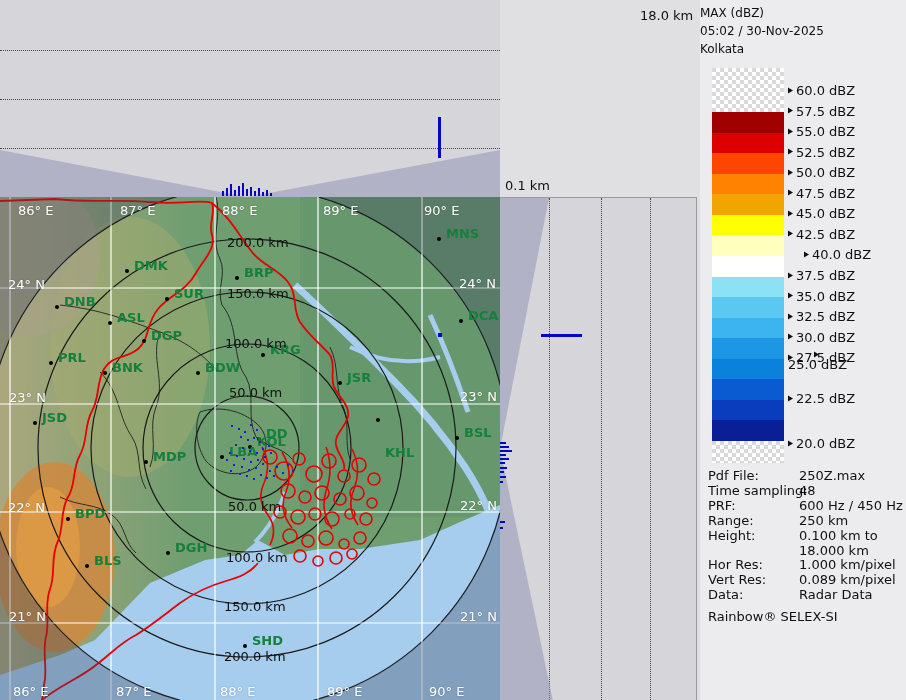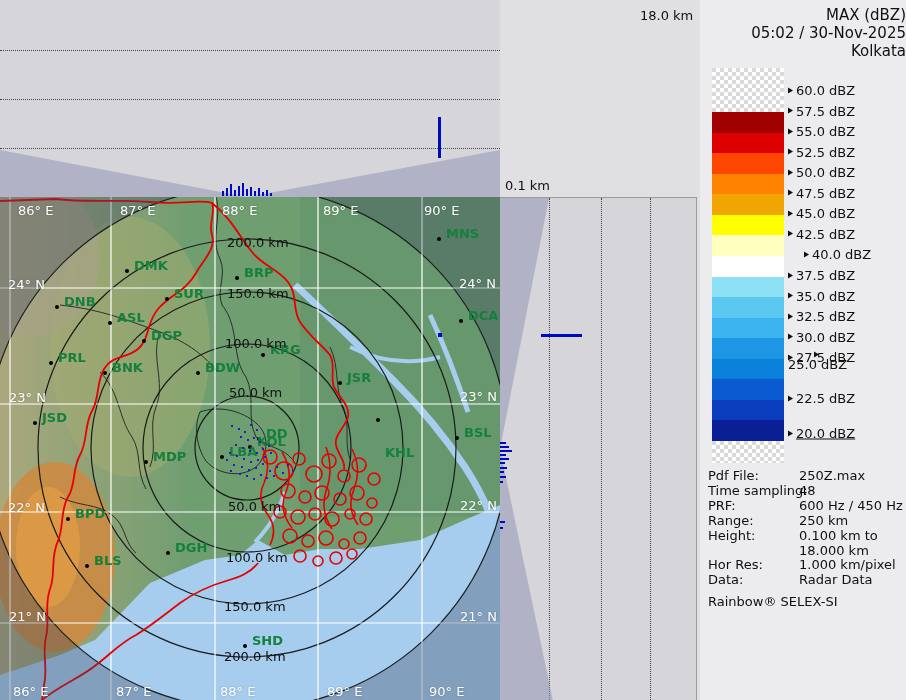--- a/index.html
+++ b/index.html
@@ -25,21 +25,21 @@
              transform:translateY(-50%);line-height:1;text-shadow:0 0 2px rgba(0,0,0,0.25);}
   .ring-label{position:absolute;font-size:13px;color:#101010;white-space:nowrap;
              transform:translateY(-50%);line-height:1;}
   .city-dot{position:absolute;width:4px;height:4px;background:#000;border-radius:50%;
             transform:translate(-50%,-50%);}
   .speck{position:absolute;width:2px;height:2px;background:#2020c8;}
   
   .axis-label{position:absolute;font-size:13px;color:#101010;white-space:nowrap;}
   
   #legend{position:absolute;left:700px;top:0;width:206px;height:700px;background:#ececee;}
-  .lg-title{position:absolute;width:100%;text-align:right;font-size:15px;color:#101010;white-space:nowrap;}
+  .lg-title{position:absolute;width:100%;text-align:left;font-size:12px;color:#101010;white-space:nowrap;}
   #swatch-col{position:absolute;left:12px;top:68px;width:72px;}
   .band{width:100%;}
   .checker{background-image:conic-gradient(#ffffff 25%,#d9d9d9 0 50%,#ffffff 0 75%,#d9d9d9 0);
            background-size:8px 8px;}
   .tick-row{position:absolute;left:88px;transform:translateY(-50%);font-size:13px;color:#101010;
             white-space:nowrap;display:flex;align-items:center;line-height:1;}
   .tick-arrow{width:0;height:0;border-left:5px solid #111;border-top:3.5px solid transparent;
               border-bottom:3.5px solid transparent;margin-right:3px;}
   #meta{position:absolute;left:8px;top:469px;width:196px;font-size:13px;color:#101010;}
   .meta-row{display:flex;line-height:14.9px;white-space:nowrap;}
@@ -397,21 +397,21 @@
           <div>27.5 dBZ</div>
         </div>
         <div class="tick-row" style="top: 361px; flex-direction: column;">
           <div class="tick-arrow"></div>
           <div>25.0 dBZ</div>
         </div>
         <div class="tick-row" style="top: 398.4px;">
           <div class="tick-arrow"></div>
           <div>22.5 dBZ</div>
         </div>
-        <div class="tick-row" style="top: 433px; text-decoration: underline;">
+        <div class="tick-row" style="top: 443px;">
           <div class="tick-arrow"></div>
           <div>20.0 dBZ</div>
         </div>
       </div>
     <div id="meta">
         <div class="meta-row">
           <div class="meta-label">Pdf File:</div>
           <div class="meta-value">250Z.max</div>
         </div>
         <div class="meta-row">
@@ -432,20 +432,24 @@
         </div>
         <div class="meta-row">
           <div class="meta-label"></div>
           <div class="meta-value">18.000 km</div>
         </div>
         <div class="meta-row">
           <div class="meta-label">Hor Res:</div>
           <div class="meta-value">1.000 km/pixel</div>
         </div>
         <div class="meta-row">
+          <div class="meta-label">Vert Res:</div>
+          <div class="meta-value">0.089 km/pixel</div>
+        </div>
+        <div class="meta-row">
           <div class="meta-label">Data:</div>
           <div class="meta-value">Radar Data</div>
         </div>
         <div id="brand" style="margin-top: 6px; line-height: 15px;">Rainbow® SELEX-SI</div>
       </div>
   </div>
 
 </div>
 
 </body></html>

